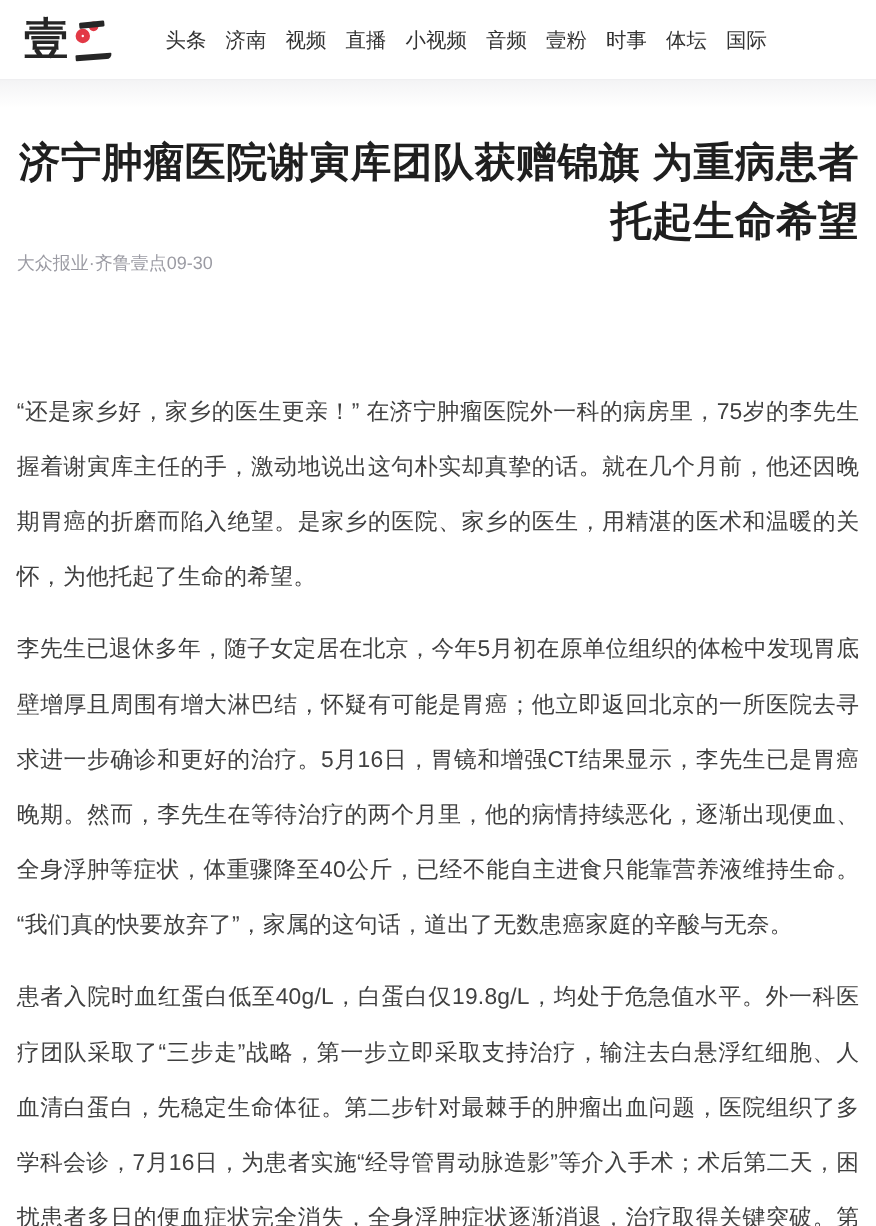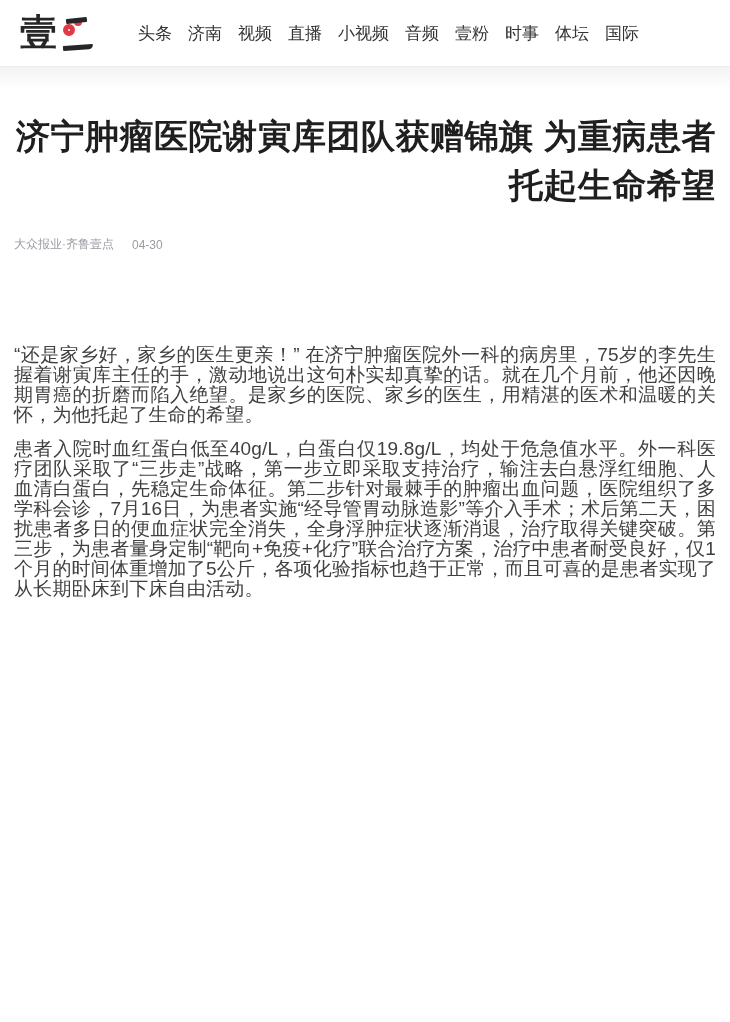--- a/index.html
+++ b/index.html
@@ -57,26 +57,26 @@
     font-size:17px;color:var(--nav-text);text-decoration:none;
     cursor:pointer;white-space:nowrap;
   }
   
   .main{padding:0 14px;}
   .title{
     margin:22px 0 0;font-size:34px;line-height:49px;font-weight:700;
     color:var(--title-text);letter-spacing:0.5px;text-align:right;
   }
   .meta{
-    margin-top:26px;display:flex;align-items:center;gap:18px;
-    font-size:12px;color:var(--meta-text);
+    display:flex;align-items:center;
+    font-size:15px;color:var(--meta-text);
   }
   .article-body{margin-top:92px;}
   .para{
-    margin:0 0 14px;font-size:19px;line-height:20px;
+    margin:0 0 14px;font-size:19px;line-height:46px;
     color:var(--body-text);text-align:justify;letter-spacing:0.2px;
   }
 </style>
 </head>
 <body>
 
 <header class="header">
   <div class="logo">
     <span class="logo-yi">壹</span>
     <span class="logo-yi" style="font-size:0;">
@@ -101,20 +101,21 @@
       <a class="nav-item">体坛</a>
       <a class="nav-item">国际</a>
     </nav>
 </header>
 <div class="header-divider"></div>
 
 <main class="main">
   <h1 class="title">济宁肿瘤医院谢寅库团队获赠锦旗 为重病患者托起生命希望</h1>
   <div class="meta">
     <span>大众报业·齐鲁壹点</span>
-    <span>04-30</span>
+    <span>09-30</span>
   </div>
   <div class="article-body">
 
   <p class="para">“还是家乡好，家乡的医生更亲！” 在济宁肿瘤医院外一科的病房里，75岁的李先生握着谢寅库主任的手，激动地说出这句朴实却真挚的话。就在几个月前，他还因晚期胃癌的折磨而陷入绝望。是家乡的医院、家乡的医生，用精湛的医术和温暖的关怀，为他托起了生命的希望。</p>
+      <p class="para">李先生已退休多年，随子女定居在北京，今年5月初在原单位组织的体检中发现胃底壁增厚且周围有增大淋巴结，怀疑有可能是胃癌；他立即返回北京的一所医院去寻求进一步确诊和更好的治疗。5月16日，胃镜和增强CT结果显示，李先生已是胃癌晚期。然而，李先生在等待治疗的两个月里，他的病情持续恶化，逐渐出现便血、全身浮肿等症状，体重骤降至40公斤，已经不能自主进食只能靠营养液维持生命。“我们真的快要放弃了”，家属的这句话，道出了无数患癌家庭的辛酸与无奈。</p>
       <p class="para">患者入院时血红蛋白低至40g/L，白蛋白仅19.8g/L，均处于危急值水平。外一科医疗团队采取了“三步走”战略，第一步立即采取支持治疗，输注去白悬浮红细胞、人血清白蛋白，先稳定生命体征。第二步针对最棘手的肿瘤出血问题，医院组织了多学科会诊，7月16日，为患者实施“经导管胃动脉造影”等介入手术；术后第二天，困扰患者多日的便血症状完全消失，全身浮肿症状逐渐消退，治疗取得关键突破。第三步，为患者量身定制“靶向+免疫+化疗”联合治疗方案，治疗中患者耐受良好，仅1个月的时间体重增加了5公斤，各项化验指标也趋于正常，而且可喜的是患者实现了从长期卧床到下床自由活动。</p>
     </div>
 </main>
 
 </body></html>

